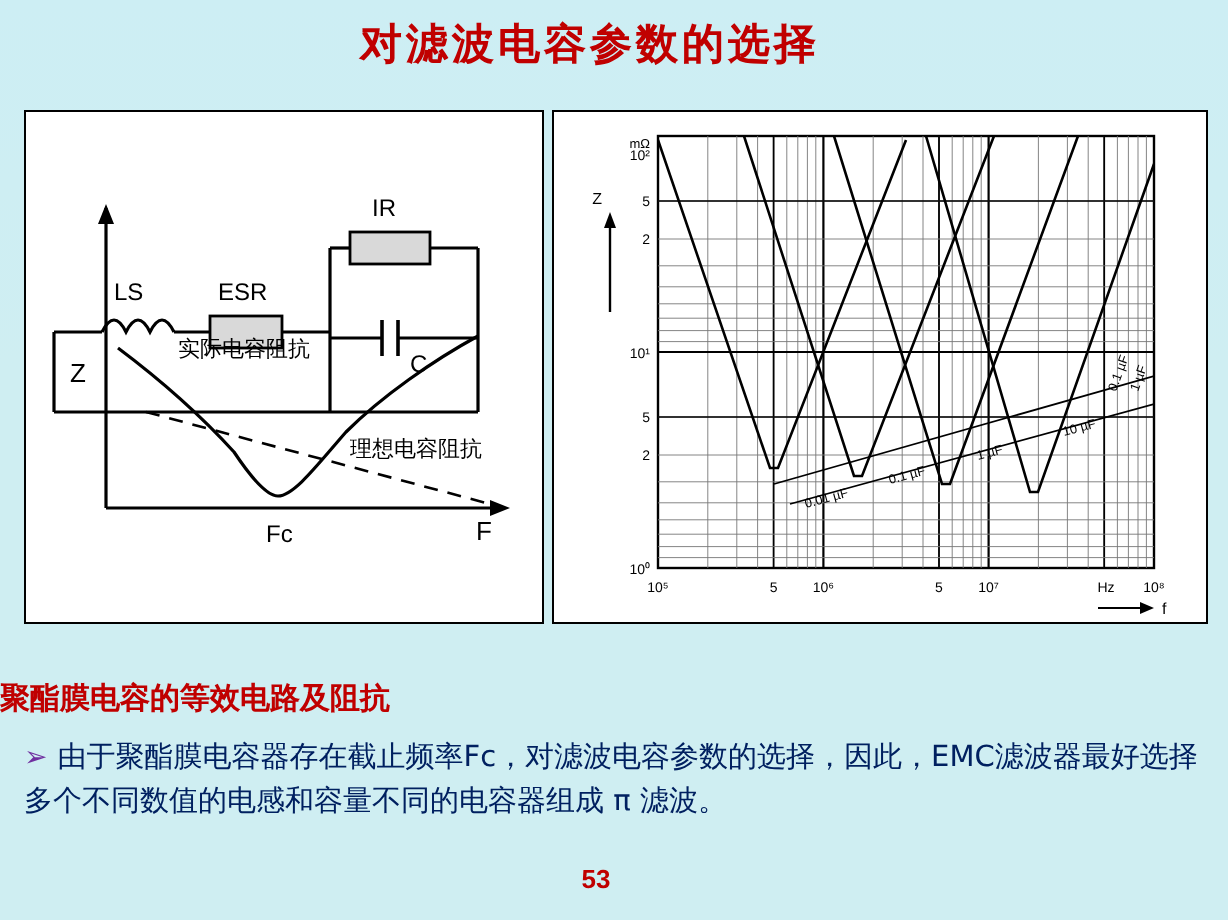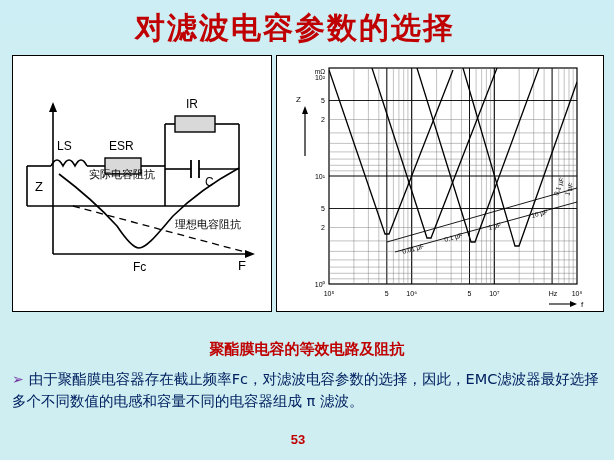--- a/index.html
+++ b/index.html
@@ -10,37 +10,37 @@
     overflow:hidden;
     position:relative;
   }
   .slide{
     position:absolute;inset:0;
     background:linear-gradient(180deg,#cdeef4 0%,#cfeef2 40%,#cfeef2 100%);
   }
   .title{
     position:absolute;top:8px;left:0;width:590px;
     text-align:center;
-    font-size:30px;
+    font-size:21px;
     font-weight:bold;
     color:#c00000;
     letter-spacing:2px;
     font-family:"DejaVu Sans","Liberation Sans",sans-serif;
   }
   .panel{
     position:absolute;
     background:#ffffff;
     border:1px solid #000;
   }
   #left-panel{left:12px;top:55px;width:258px;height:255px;}
   #right-panel{left:276px;top:55px;width:326px;height:255px;}
 
   .caption{
     position:absolute;left:0;width:614px;top:340px;
-    text-align:center;color:#c00000;font-size:15px;font-weight:bold;
+    color:#c00000;font-size:15px;font-weight:bold;
     font-family:"DejaVu Sans","Liberation Sans",sans-serif;
   }
   .bullet{
     position:absolute;left:12px;top:368px;width:592px;
     color:#002060;font-size:14.5px;line-height:22px;
     font-family:"DejaVu Sans","Liberation Sans",sans-serif;
   }
   .bullet .arrow{
     color:#7030a0;font-size:14px;margin-right:5px;
   }

